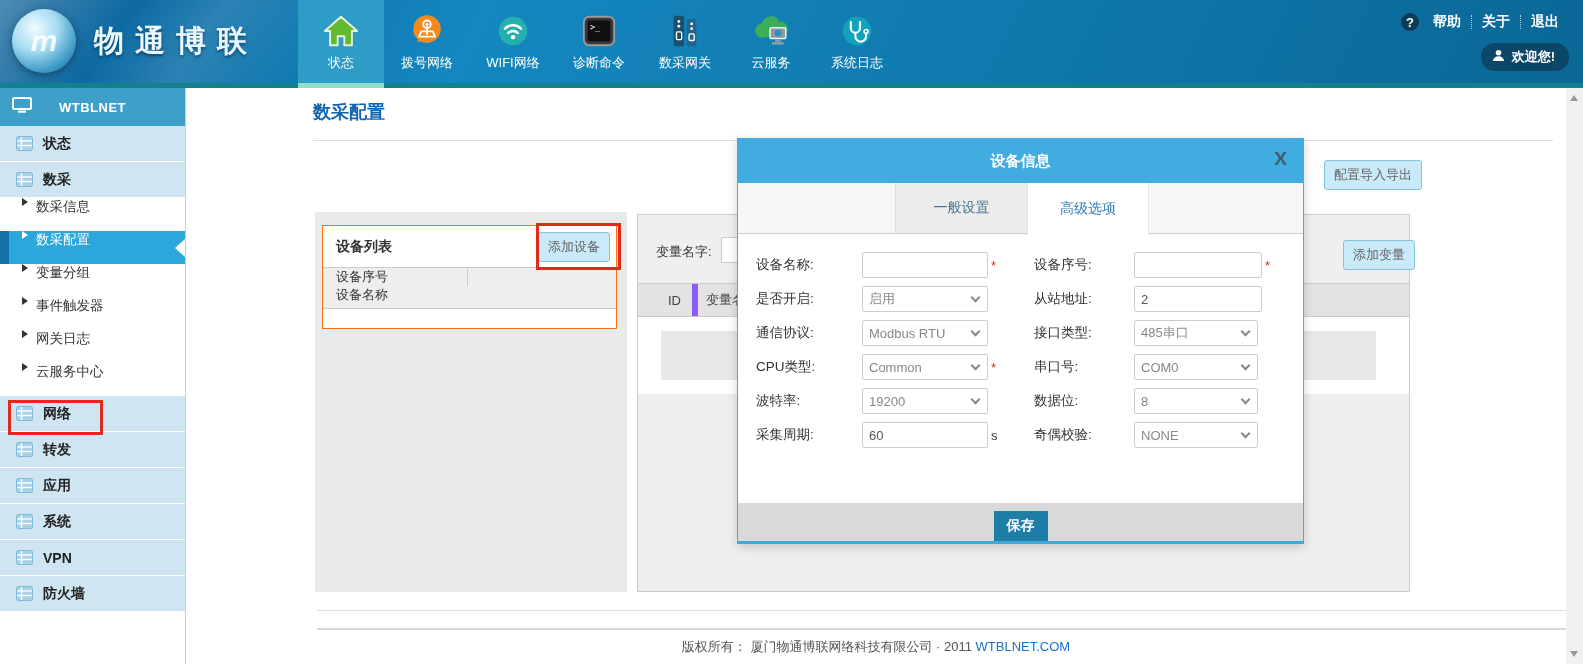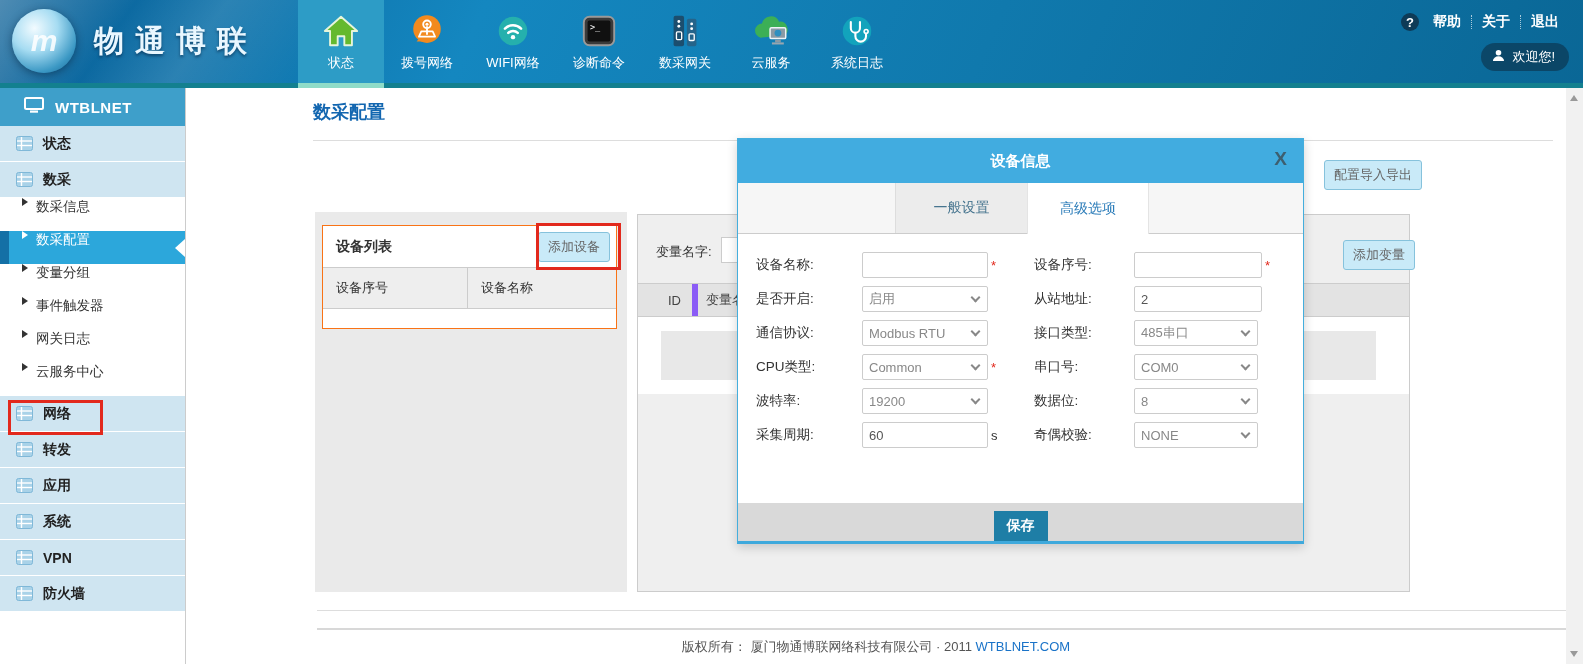--- a/index.html
+++ b/index.html
@@ -28,27 +28,27 @@
   .nav-item.active::after { content:""; position:absolute; left:0; right:0; bottom:0; height:5px;
     background:#8FDCC8; z-index:3; }
   .top-links { position:absolute; right:14px; top:13px; display:flex; align-items:center;
     color:#fff; font-size:14px; font-weight:bold; z-index:2; }
   .help-q { width:18px; height:18px; border-radius:50%; background:#0E3B57; color:#fff; font-size:13px;
     display:flex; align-items:center; justify-content:center; margin-right:4px; }
   .tlink { padding:0 10px; cursor:pointer; }
   .tsep { border-left:1px dotted rgba(255,255,255,.65); height:14px; }
   .welcome { position:absolute; right:14px; top:43px; background:rgba(12,42,64,.55); border-radius:14px;
     padding:5px 14px 5px 11px; display:flex; align-items:center; gap:7px; color:#fff; font-size:13px;
-    font-weight:normal; z-index:2; cursor:pointer; }
+    font-weight:bold; z-index:2; cursor:pointer; }
 
   
   .sidebar { position:absolute; left:0; top:88px; width:186px; height:576px; background:#fff;
     border-right:1px solid #ccc; }
-  .sb-title { height:38px; background:#3E9FCA; color:#fff; font-weight:bold; font-size:15px;
-    display:flex; align-items:center; gap:11px; padding-left:24px; letter-spacing:.5px; }
+  .sb-title { height:38px; background:#3E9FCA; color:#fff; font-weight:bold; font-size:13px;
+    display:flex; align-items:center; gap:27px; padding-left:12px; letter-spacing:.5px; }
   .sb-group { height:36px; background:#CFE5F1; display:flex; align-items:center; gap:10px;
     padding-left:16px; font-size:14px; color:#222; font-weight:bold; border-bottom:1px solid #fff;
     cursor:pointer; }
   .sb-sub { height:33px; display:flex; align-items:flex-start; padding-left:22px; font-size:13.5px;
     color:#333; cursor:pointer; position:relative; background:#fff; }
   .tri { width:0; height:0; border-left:6px solid #333; border-top:4px solid transparent;
     border-bottom:4px solid transparent; margin-right:8px; flex:0 0 auto; }
   .sb-sub.selected { background:#2CA7DB; color:#fff; border-left:9px solid #1470A6; padding-left:13px; }
   .sb-sub.selected .tri { border-left-color:#fff; }
   .sb-sub.selected::after { content:""; position:absolute; right:0; top:50%; margin-top:-9px;
@@ -59,21 +59,21 @@
   
   .page-title { position:absolute; left:313px; top:100px; font-size:18px; font-weight:bold; color:#1266B0; }
   .hr1 { position:absolute; left:313px; top:140px; width:1240px; height:1px; background:#ddd; }
   .left-gray { position:absolute; left:315px; top:212px; width:312px; height:380px; background:#EAEAEA; }
   .device-card { position:absolute; left:322px; top:225px; width:295px; background:#fff; border:1px solid #f97316; }
   .dc-head { height:41px; display:flex; align-items:center; padding:0 3px 0 13px; }
   .dc-title { font-size:14px; font-weight:bold; color:#333; }
   .btn-light { background:#C9EAF8; border:1px solid #86C2DC; border-radius:3px; color:#666;
     font-size:13px; padding:5px 9px; cursor:pointer; font-family:inherit; white-space:nowrap; }
   .dc-add { margin-left:auto; margin-right:3px; }
-  .dc-thead { display:flex; border-top:1px solid #ccc; border-bottom:1px solid #ccc; background:#EEE; height:42px; }
+  .dc-thead { display:flex; border-top:1px solid #ccc; border-bottom:1px solid #ccc; background:#EEE; height:42px;flex-direction:column; }
   .dc-th { font-size:13px; color:#333; padding-left:13px; display:flex; align-items:center; }
   .dc-th1 { width:145px; border-right:1px solid #ccc; }
   .dc-empty { height:19px; background:#fff; }
   .red-box-btn { position:absolute; left:536px; top:223px; width:85px; height:47px;
     border:3px solid #E2291D; z-index:6; pointer-events:none; }
   .config-io { position:absolute; left:1324px; top:160px; }
 
   .right-panel { position:absolute; left:637px; top:214px; width:773px; height:378px;
     background:#EFEFEF; border:1px solid #ccc; }
   .vp-search-label { position:absolute; left:18px; top:28px; font-size:13px; color:#333; }

